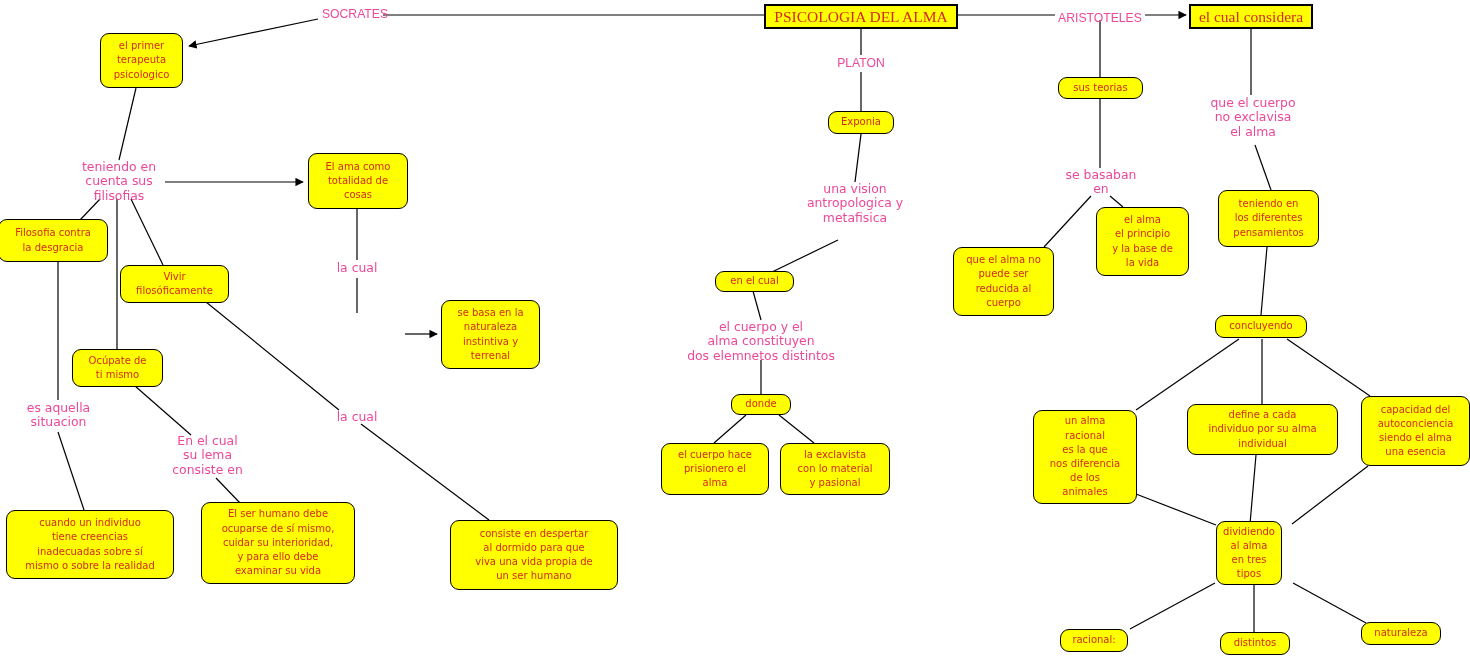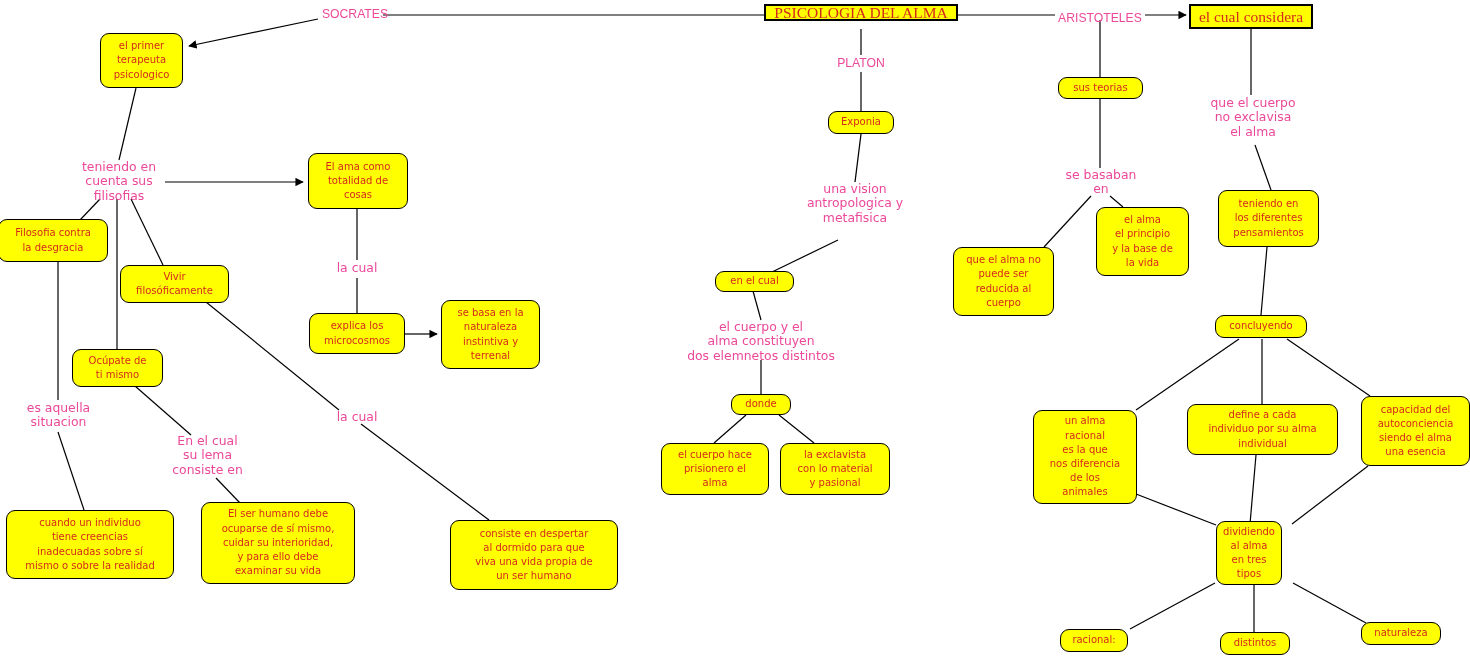--- a/index.html
+++ b/index.html
@@ -139,21 +139,21 @@
       <line x1="1136" y1="494" x2="1216" y2="525"></line>
       <line x1="1256" y1="455" x2="1250" y2="524"></line>
       <line x1="1368" y1="466" x2="1292" y2="524"></line>
 
       <line x1="1215" y1="583" x2="1130" y2="629"></line>
       <line x1="1254" y1="585" x2="1254" y2="632"></line>
       <line x1="1293" y1="583" x2="1366" y2="623"></line>
     </g>
   </svg>
 
-  <div class="node titlebox" style="left:764px; top:4px; width:194px; height:17px;">PSICOLOGIA DEL ALMA</div>
+  <div class="node titlebox" style="left:764px; top:4px; width:194px; height:25px;">PSICOLOGIA DEL ALMA</div>
 
   <div class="node" style="left:100px; top:33px; width:83px; height:55px;">el primer
 terapeuta
 psicologico</div>
 
   <div class="node" style="left:-2px; top:219px; width:110px; height:43px;">Filosofia contra
 la desgracia</div>
 
   <div class="node" style="left:120px; top:265px; width:109px; height:38px;">Vivir
 filosóficamente</div>
@@ -169,22 +169,20 @@
   <div class="node" style="left:201px; top:502px; width:154px; height:82px;">El ser humano debe
 ocuparse  de sí mismo,
 cuidar su interioridad,
 y para ello debe
 examinar su vida</div>
 
   <div class="node" style="left:308px; top:153px; width:100px; height:56px;">El ama como
 totalidad de
 cosas</div>
 
-  <div class="node" style="left:309px; top:313px; width:96px; height:41px;">explica los
-microcosmos</div>
 
   <div class="node" style="left:441px; top:300px; width:99px; height:69px;">se basa en la
 naturaleza
 instintiva y
 terrenal</div>
 
   <div class="node" style="left:450px; top:520px; width:168px; height:70px;">consiste en despertar
 al dormido para que
 viva una vida propia de
 un ser humano</div>

